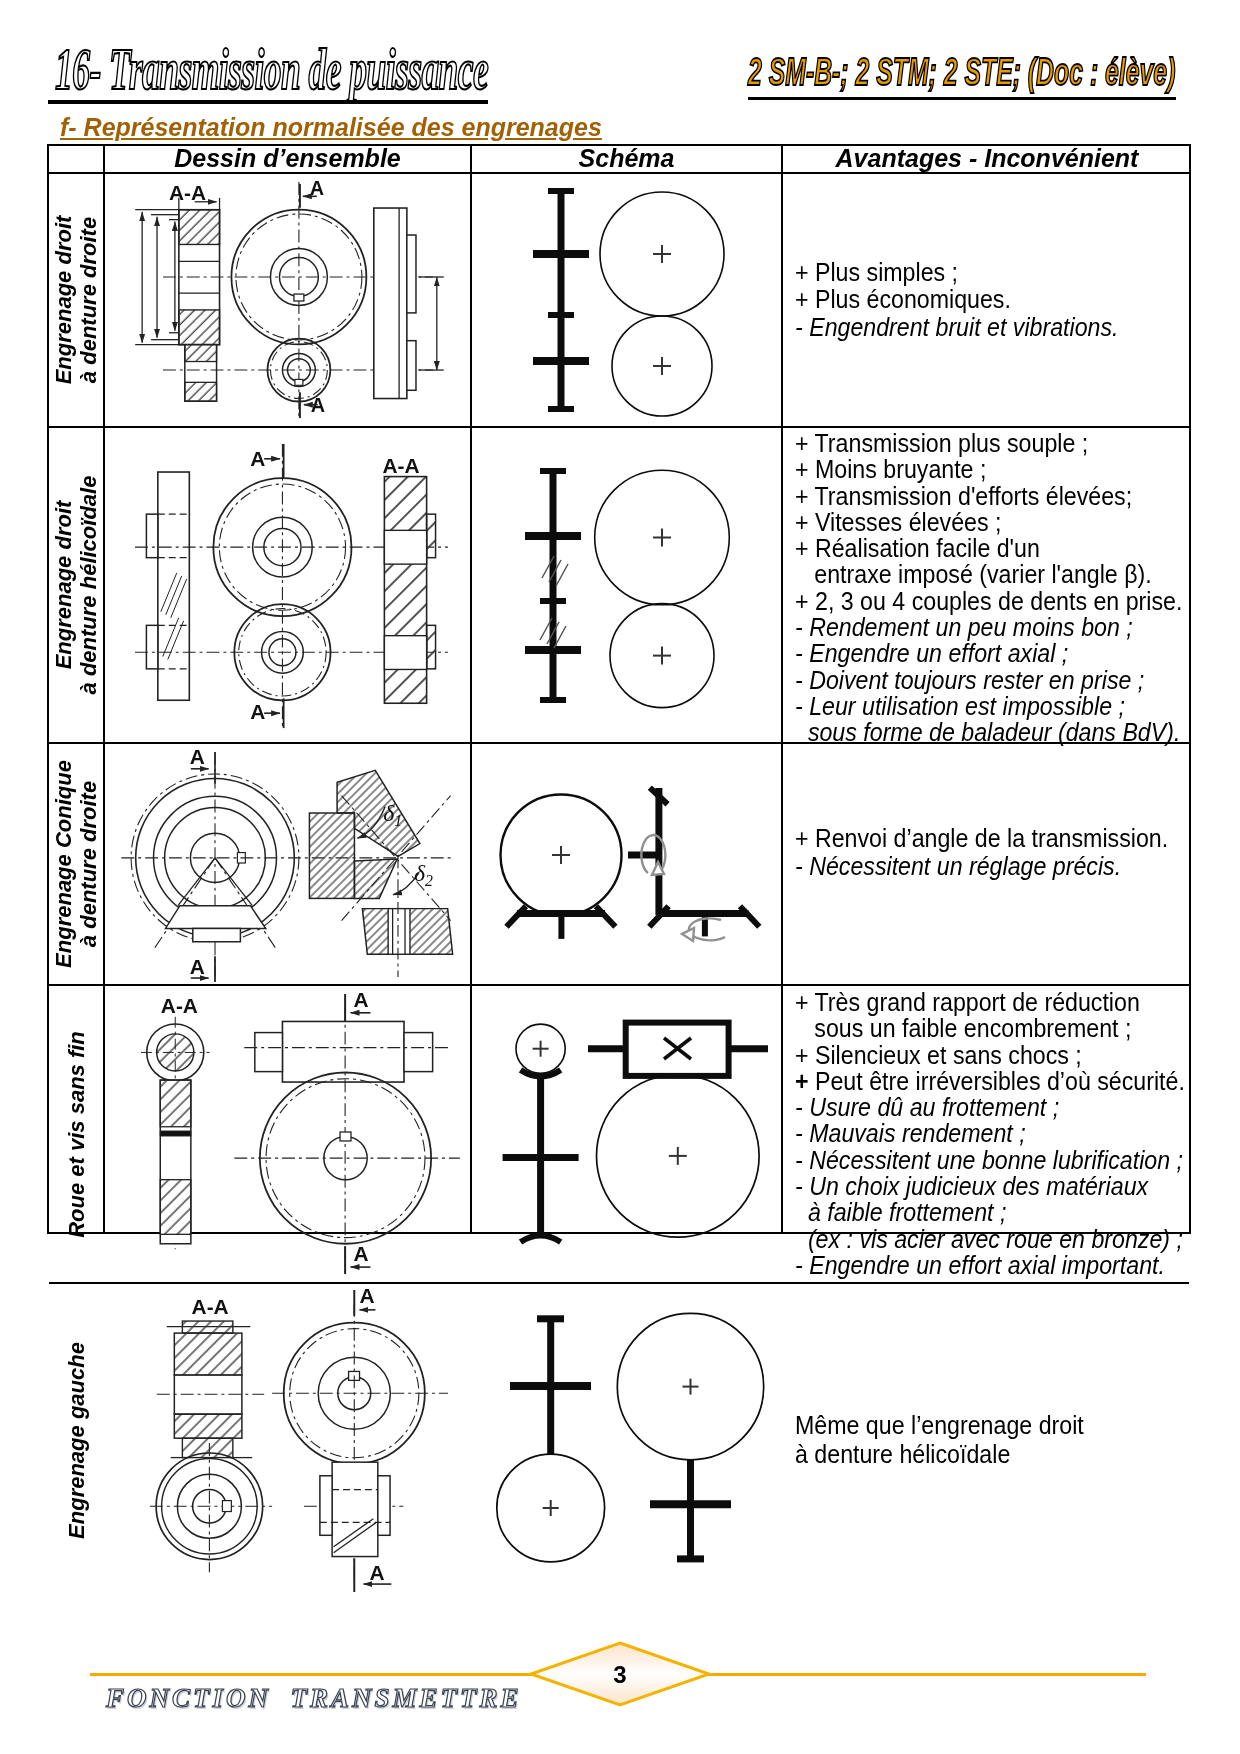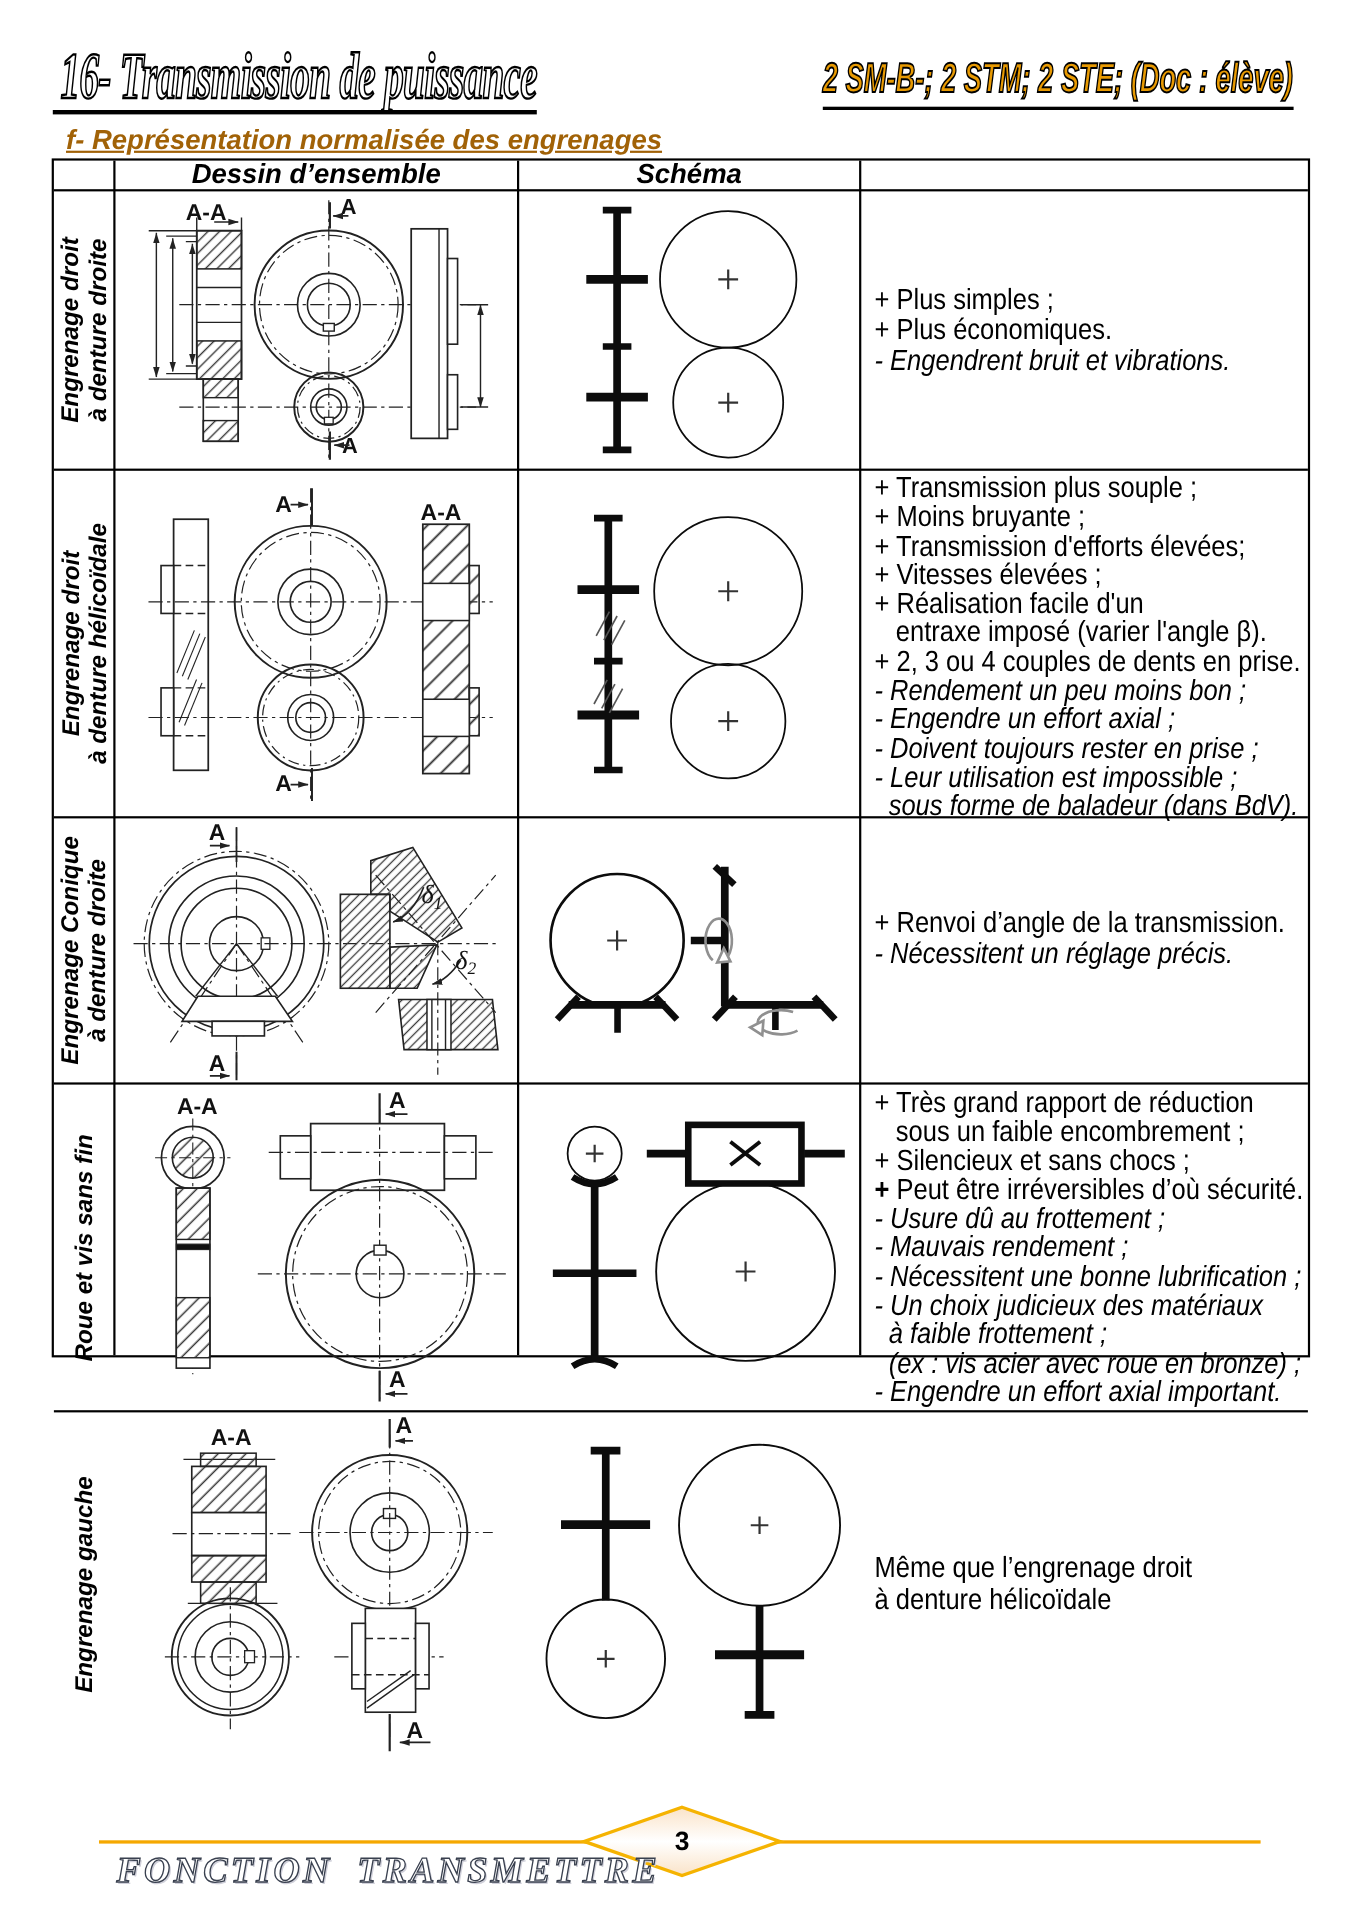--- a/index.html
+++ b/index.html
@@ -43,20 +43,21 @@
   <div class="vline" style="left:421px;"></div>
   <div class="vline" style="left:732px;"></div>
   <div class="hline" style="top:26px;"></div>
   <div class="hline" style="top:280px;"></div>
   <div class="hline" style="top:596px;"></div>
   <div class="hline" style="top:838px;"></div>
   <div class="hline" style="top:1136px;"></div>
 
   <div class="hdr" style="left:56px;width:365px;">Dessin d’ensemble</div>
   <div class="hdr" style="left:423px;width:309px;">Schéma</div>
+  <div class="hdr" style="left:734px;width:408px;">Avantages - Inconvénient</div>
 
   <div class="rowlab" style="top:28px;height:252px;">
       <div>Engrenage droit<br>à denture droite</div>
     </div>
   <div class="rowlab" style="top:282px;height:314px;">
       <div>Engrenage droit<br>à denture hélicoïdale</div>
     </div>
   <div class="rowlab" style="top:598px;height:240px;">
       <div>Engrenage Conique<br>à denture droite</div>
     </div>
@@ -543,14 +544,14 @@
     <linearGradient id="dg" x1="0" y1="0" x2="0" y2="1">
       <stop offset="0" stop-color="#fae3c8"></stop>
         <stop offset="0.5" stop-color="#ffffff"></stop>
         <stop offset="1" stop-color="#fae3c8"></stop>
     </linearGradient>
   </defs>
   <polygon points="95,3 184,34 95,65 6,34" fill="url(#dg)" stroke="#f5b301" stroke-width="3"></polygon>
 </svg>
 <div class="abs" style="left:560px;top:1661px;width:120px;text-align:center;font-size:24px;font-weight:bold;">3</div>
 <div class="abs" style="left:106px;top:1683px;font-family:'Liberation Serif',serif;font-weight:bold;font-style:italic;
-  font-size:33px;letter-spacing:3px;color:#fff;-webkit-text-stroke:1.2px #39404f;white-space:nowrap;
+  font-size:27px;letter-spacing:3px;color:#fff;-webkit-text-stroke:1.2px #39404f;white-space:nowrap;
   text-shadow:1.5px 1.5px 0 #d0d0da;">FONCTION&nbsp; TRANSMETTRE</div>
 
 </body></html>

